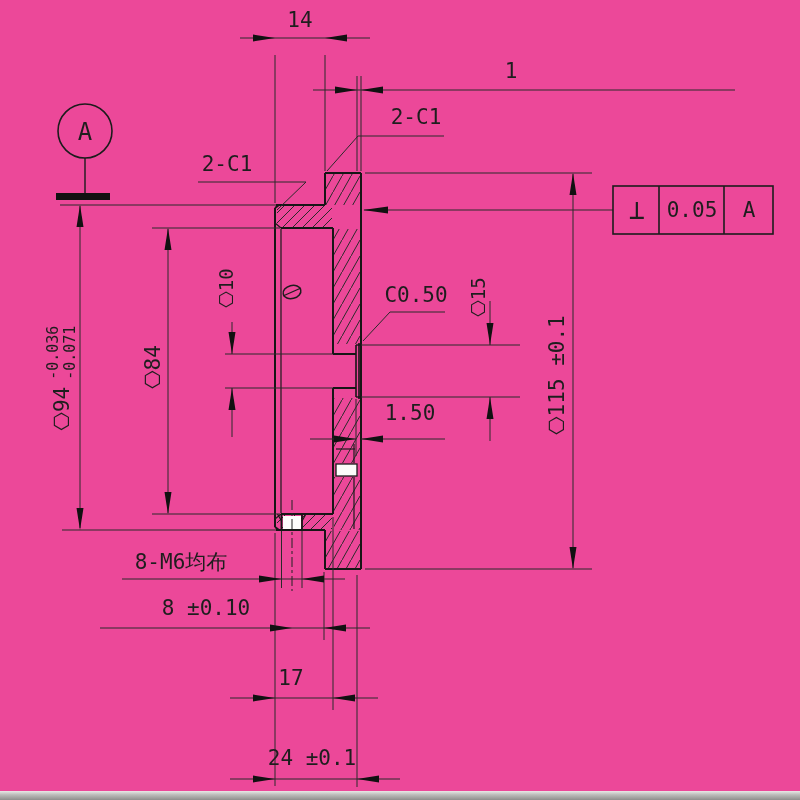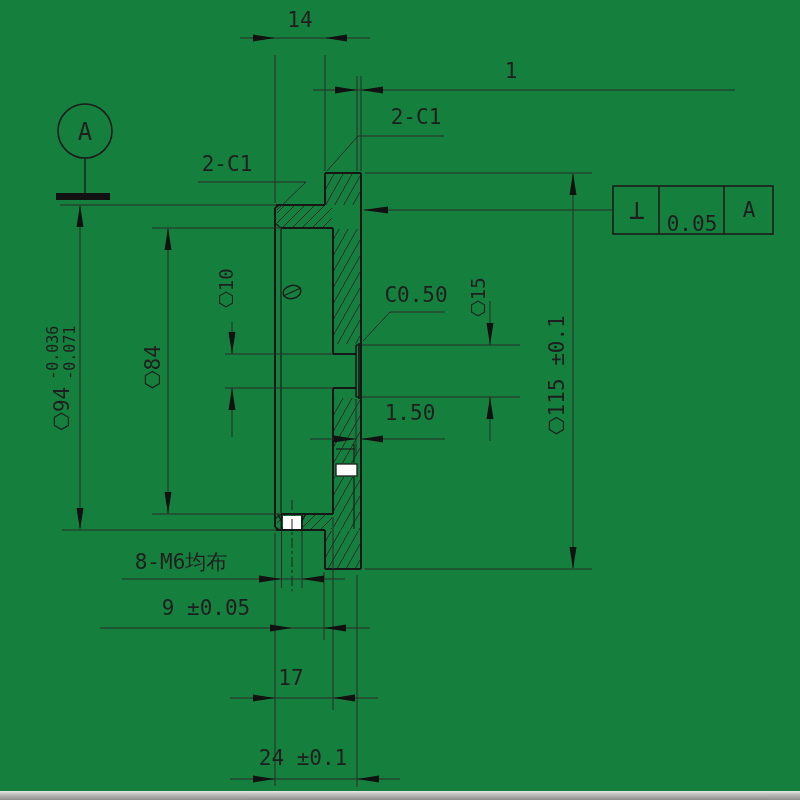--- a/index.html
+++ b/index.html
@@ -1,18 +1,18 @@
 <!DOCTYPE html>
 <html><head>
 <meta charset="utf-8">
 <style>
   html,body{margin:0;padding:0;background:#e8e8e6;}
   .canvas{
     position:relative;width:800px;height:800px;margin:0 auto;
-    background:#15803d;overflow:hidden;
+    background:#ec4899;overflow:hidden;
     font-family:"DejaVu Sans Mono","DejaVu Sans",monospace;
     color:#1e1e1e;
   }
   svg{position:absolute;left:0;top:0;}
   .lbl{
     position:absolute;white-space:nowrap;
     font-size:21px;letter-spacing:0px;color:#1e1e1e;
     transform:translate(-50%,-50%);
     line-height:1;
   }
@@ -219,37 +219,37 @@
   </g>
 </svg>
 
 <div class="lbl" style="left:300px;top:20px;">14</div>
 <div class="lbl" style="left:511px;top:71px;">1</div>
 <div class="lbl" style="left:416px;top:117px;">2-C1</div>
 <div class="lbl" style="left:227px;top:164px;">2-C1</div>
 <div class="lbl" style="left:416px;top:295px;">C0.50</div>
 <div class="lbl" style="left:410px;top:413px;text-align:right;">1.50</div>
 <div class="lbl" style="left:181px;top:562px;">8-M6均布</div>
-<div class="lbl" style="left:206px;top:608px;">9 ±0.05</div>
+<div class="lbl" style="left:206px;top:608px;">8 ±0.10</div>
 <div class="lbl" style="left:291px;top:678px;">17</div>
-<div class="lbl" style="left:303px;top:758px;">24 ±0.1</div>
+<div class="lbl" style="left:312px;top:758px;">24 ±0.1</div>
 
 <div class="lbl rot" style="left:62px;top:378px;">
   <div class="dia-block">
     <span>⎔94</span>
     <span class="tol-stack">
       <span>-0.036</span>
       <span>-0.071</span>
     </span>
   </div>
 </div>
 <div class="lbl rot" style="left:153px;top:367px;">⎔84</div>
 <div class="lbl rot small" style="left:226px;top:288px;">⎔10</div>
 <div class="lbl rot small" style="left:478px;top:297px;">⎔15</div>
 <div class="lbl rot" style="left:557px;top:375px;">⎔115 ±0.1</div>
 
 <div class="lbl" style="left:85px;top:132px;font-size:24px;">A</div>
 <div class="lbl fcf-sym" style="left:637px;top:209px;">⊥</div>
-<div class="lbl" style="left:692px;top:224px;">0.05</div>
+<div class="lbl" style="left:692px;top:210px;">0.05</div>
 <div class="lbl" style="left:749px;top:210px;">A</div>
 
 <div class="scan-edge"></div>
 </div>
 
 </body></html>

